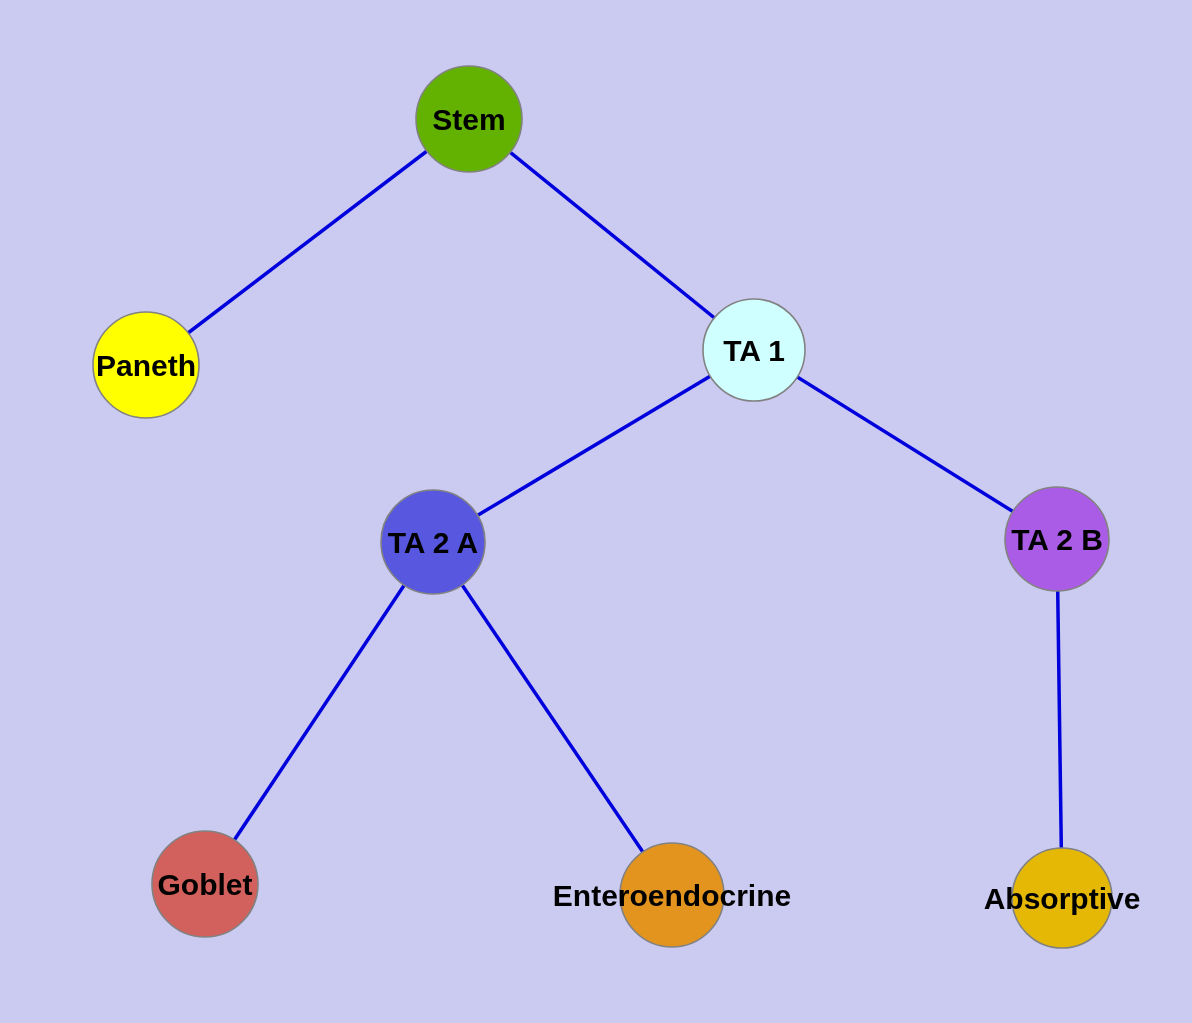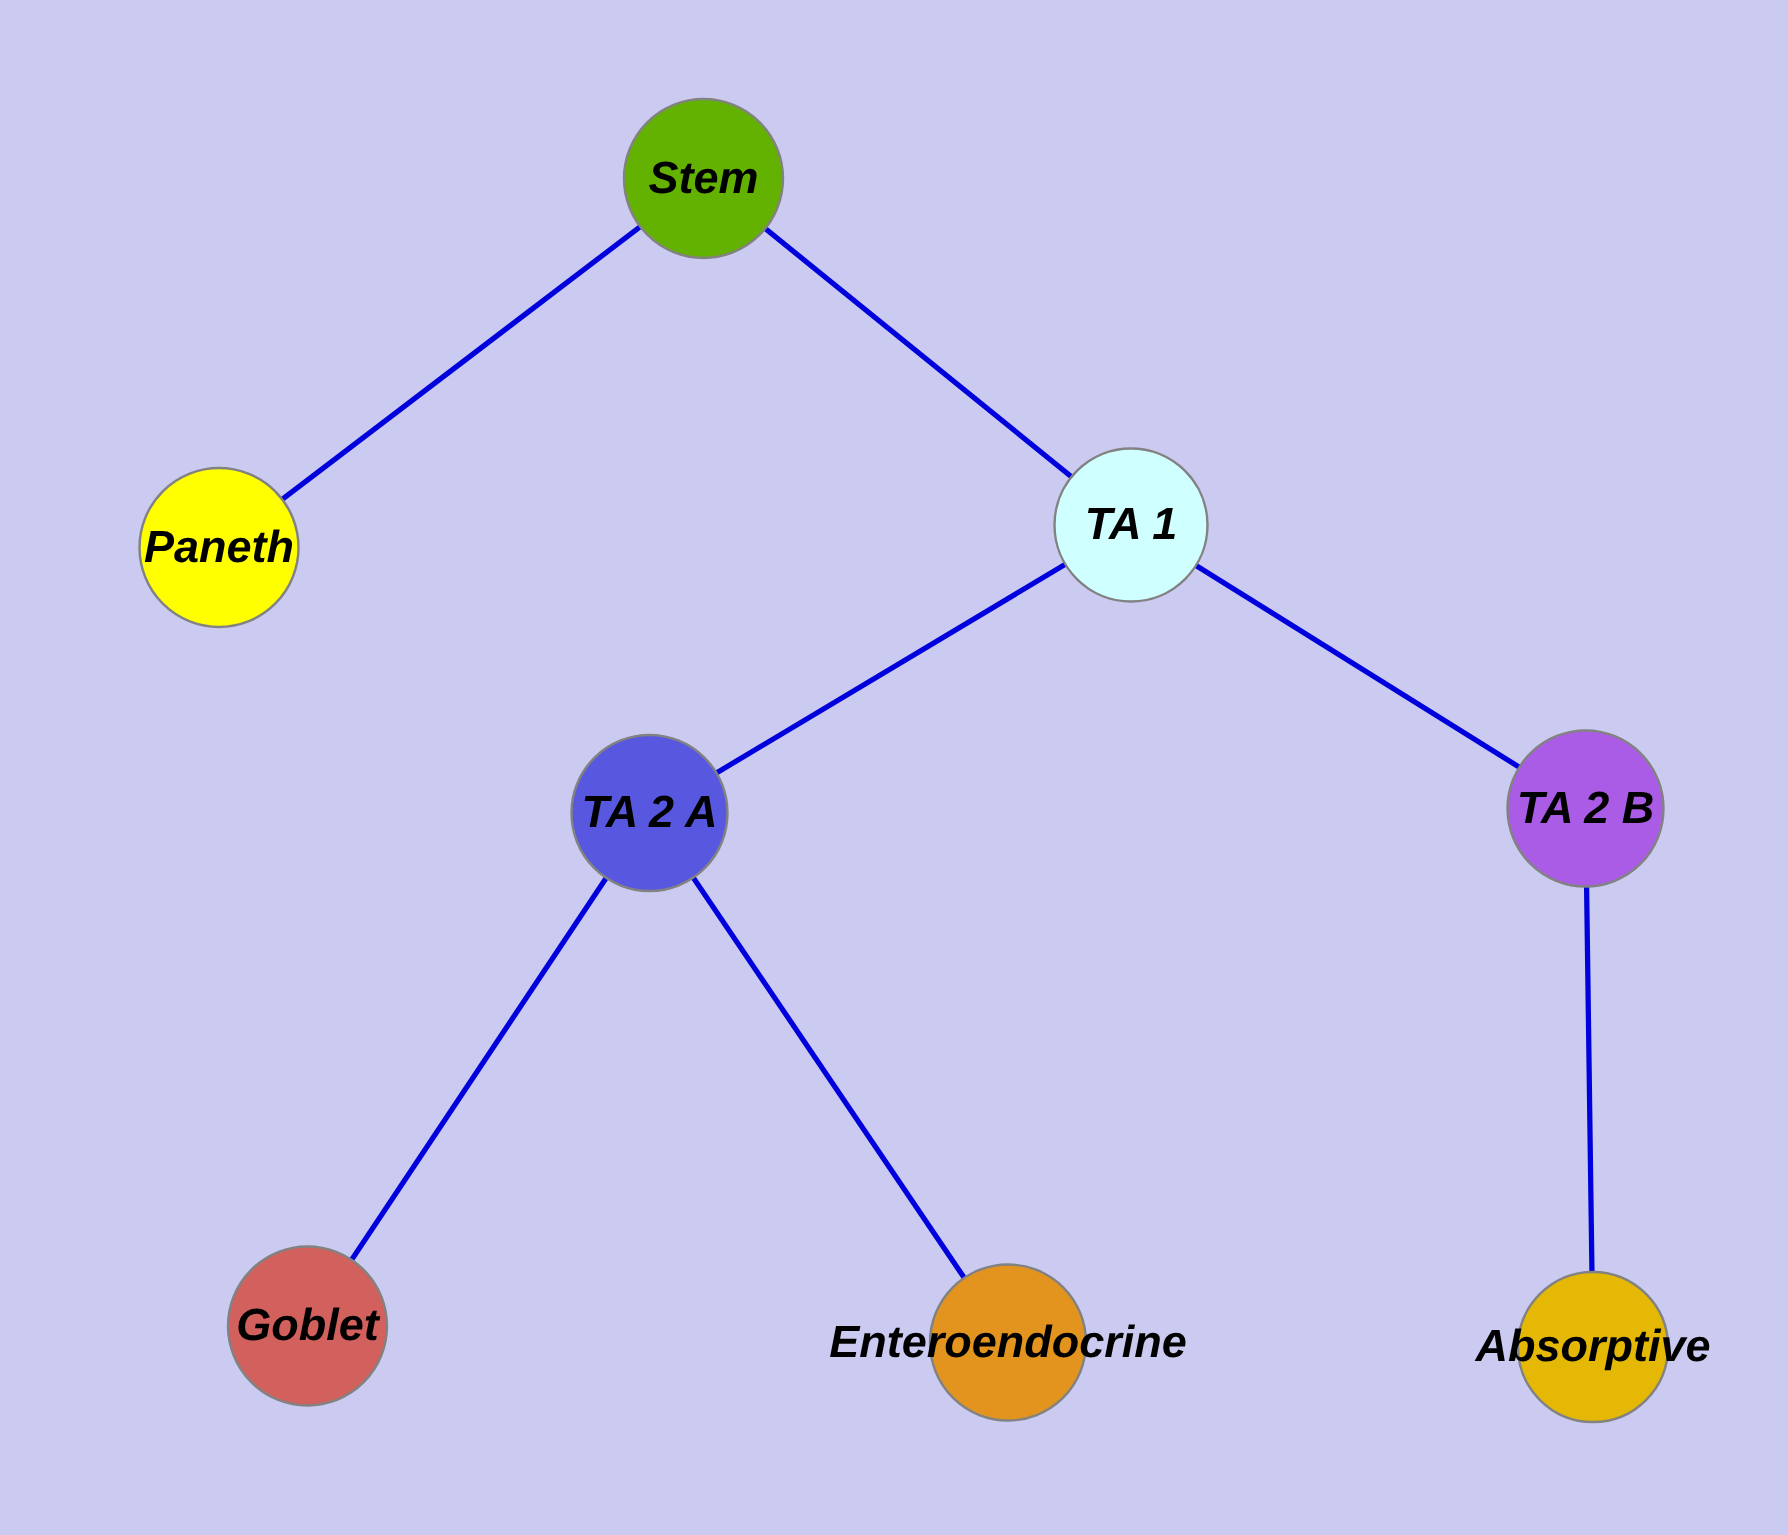--- a/index.html
+++ b/index.html
@@ -9,21 +9,20 @@
   body {
     width: 1192px;
     height: 1023px;
     overflow: hidden;
     font-family: "Liberation Sans", sans-serif;
   }
   .diagram-wrap {
     width: 1190px;
     height: 1023px;
     position: relative;
-    font-style: italic;
   }
   svg {
     display: block;
   }
   svg text {
     font-family: "Liberation Sans", "DejaVu Sans", sans-serif;
     font-weight: bold;
     font-size: 30px;
   }
 </style>

